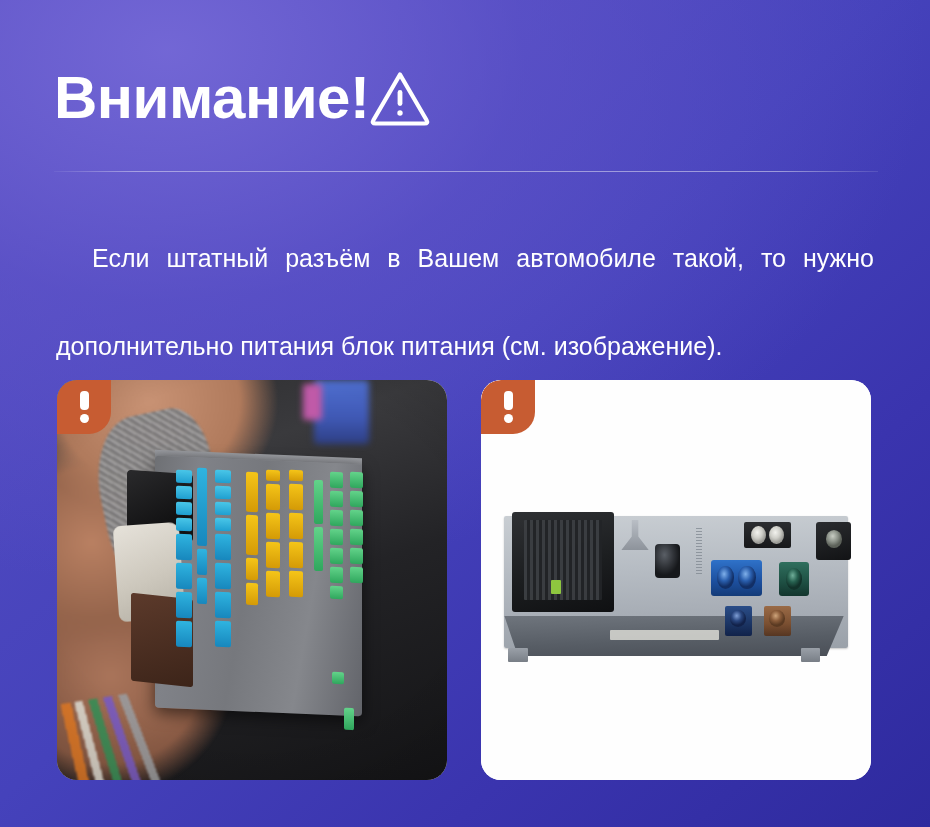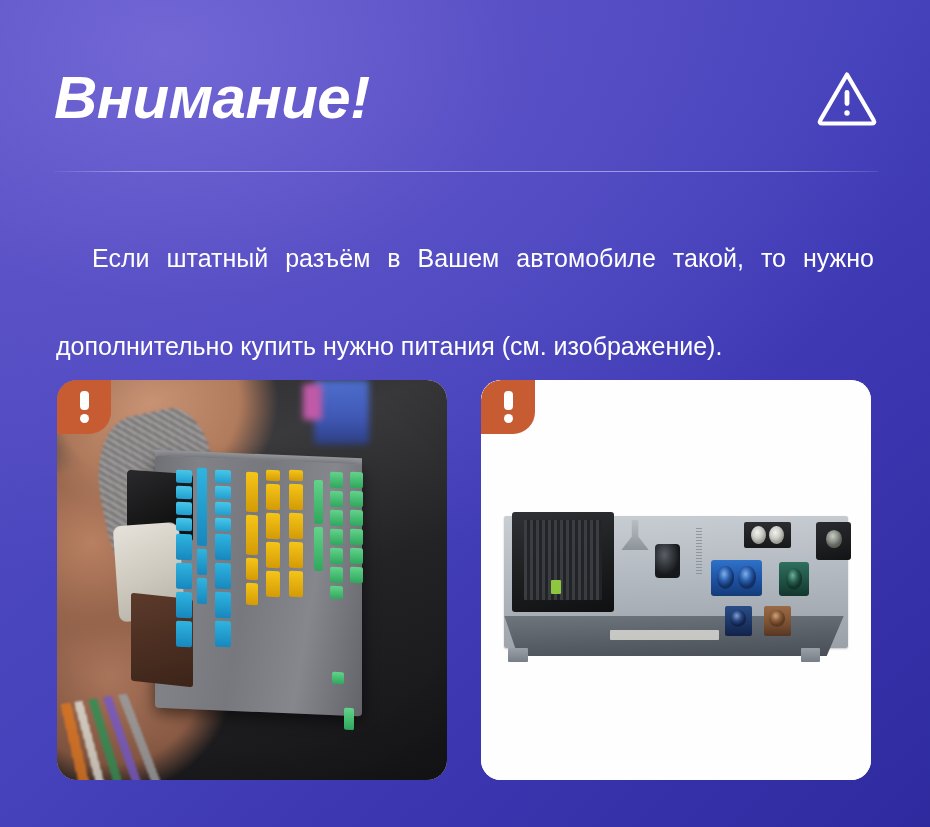--- a/index.html
+++ b/index.html
@@ -27,22 +27,21 @@
 
   
   .header {
     position: absolute;
     left: 54px;
     top: 52px;
     width: 824px;
     height: 92px;
     display: flex;
     align-items: center;
-    justify-content: space-between;
-    font-style: italic;
+    justify-content: flex-start;
   }
 
   .title {
     font-size: 60px;
     line-height: 62px;
     font-weight: 900;
     color: #ffffff;
     letter-spacing: -0.5px;
     white-space: nowrap;
     font-stretch: condensed;
@@ -348,21 +347,21 @@
       <path d="M31 5.5 L57.5 51 Q59.5 54.5 55.5 54.5 L6.5 54.5 Q2.5 54.5 4.5 51 Z" fill="none" stroke="#ffffff" stroke-width="4.2" stroke-linejoin="round"></path>
       <rect x="28.6" y="21" width="4.8" height="16" rx="2.4" fill="#ffffff"></rect>
       <circle cx="31" cy="44" r="2.7" fill="#ffffff"></circle>
     </svg>
   </div>
 
   <div class="divider"></div>
 
   <div class="body-text">
     <span class="line-a">Если штатный разъём в Вашем автомобиле такой, то нужно</span>
-    <span class="line-b">дополнительно купить нужно питания (см. изображение).</span>
+    <span class="line-b">дополнительно питания блок питания (см. изображение).</span>
   </div>
 
   <div class="cards">
 
     <div class="card">
       <div class="photo-left">
         <div class="pl-blurbox"></div>
         <div class="pl-blurpink"></div>
         <div class="pl-hand"></div>
         <div class="pl-wool"></div>

